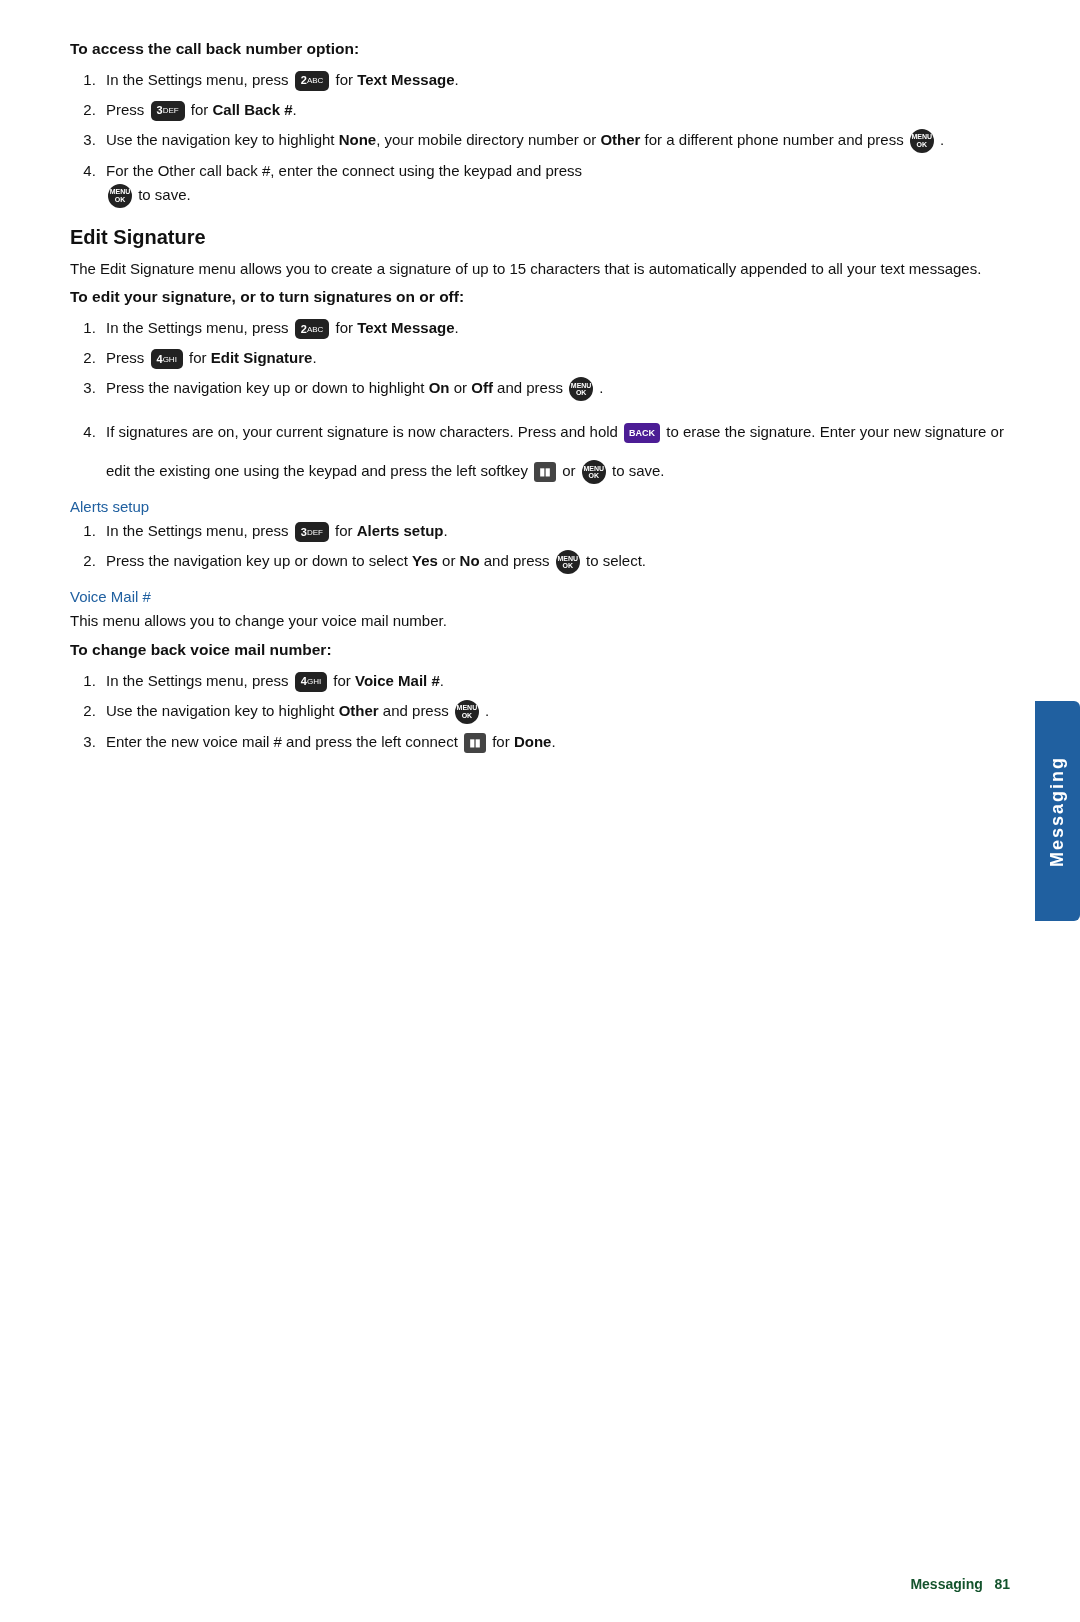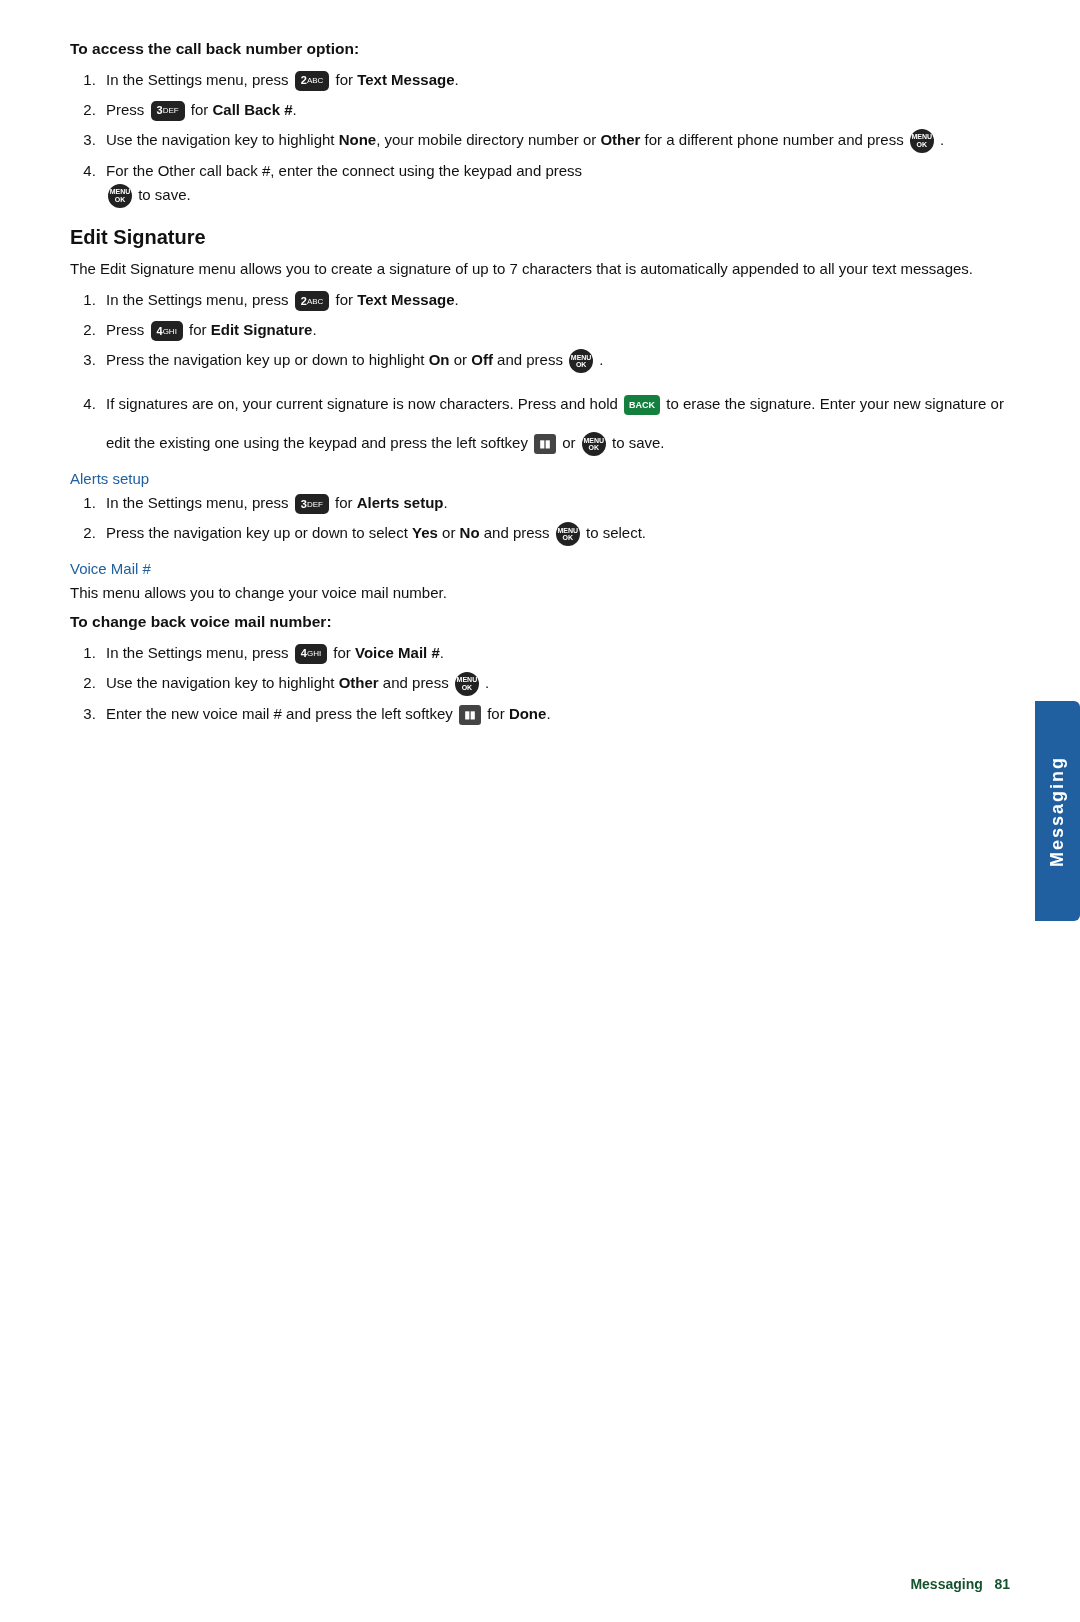--- a/index.html
+++ b/index.html
@@ -129,21 +129,21 @@
     .menu-ok-icon span {
       font-size: 7px;
       line-height: 1.1;
       display: block;
       text-align: center;
     }
     .back-icon {
       display: inline-flex;
       align-items: center;
       justify-content: center;
-      background: #15803d;
+      background: #4c1d95;
       color: #fff;
       border-radius: 4px;
       font-size: 9px;
       font-weight: bold;
       padding: 2px 5px;
       min-width: 30px;
       height: 20px;
       vertical-align: middle;
       margin: 16px 2px;
     }
@@ -180,22 +180,23 @@
             <span>MENU</span>
             <span>OK</span>
           </span>
         <span> to save.</span>
       </li>
     </ol>
   </div>
 
   <div>
     <p class="edit-signature-title">Edit Signature</p>
-    <p class="body-text">The Edit Signature menu allows you to create a signature of up to 7 characters that is automatically appended to all your text messages.</p>
-
+    <p class="body-text">The Edit Signature menu allows you to create a signature of up to 15 characters that is automatically appended to all your text messages.</p>
+
+    <p class="section-heading">To edit your signature, or to turn signatures on or off:</p>
     <ol>
       <li>
         <span>In the Settings menu, press </span>
         <span class="key-badge">2<br><span style="font-size:8px;font-weight:normal;">ABC</span></span>
         <span> for <strong>Text Message</strong>.</span>
       </li>
       <li>
         <span>Press </span>
         <span class="key-badge">4<br><span style="font-size:8px;font-weight:normal;">GHI</span></span>
         <span> for <strong>Edit Signature</strong>.</span>
@@ -254,21 +255,21 @@
       </li>
       <li>
         <span>Use the navigation key to highlight <strong>Other</strong> and press </span>
         <span class="menu-ok-icon">
             <span>MENU</span>
             <span>OK</span>
           </span>
         <span>.</span>
       </li>
       <li>
-        <span>Enter the new voice mail # and press the left softkey </span>
+        <span>Enter the new voice mail # and press the left connect </span>
         <span class="key-softkey">▮▮</span>
         <span> for <strong>Done</strong>.</span>
       </li>
     </ol>
   </div>
 
 </div>
 
 <div class="sidebar-tab">
   <span>Messaging</span>

